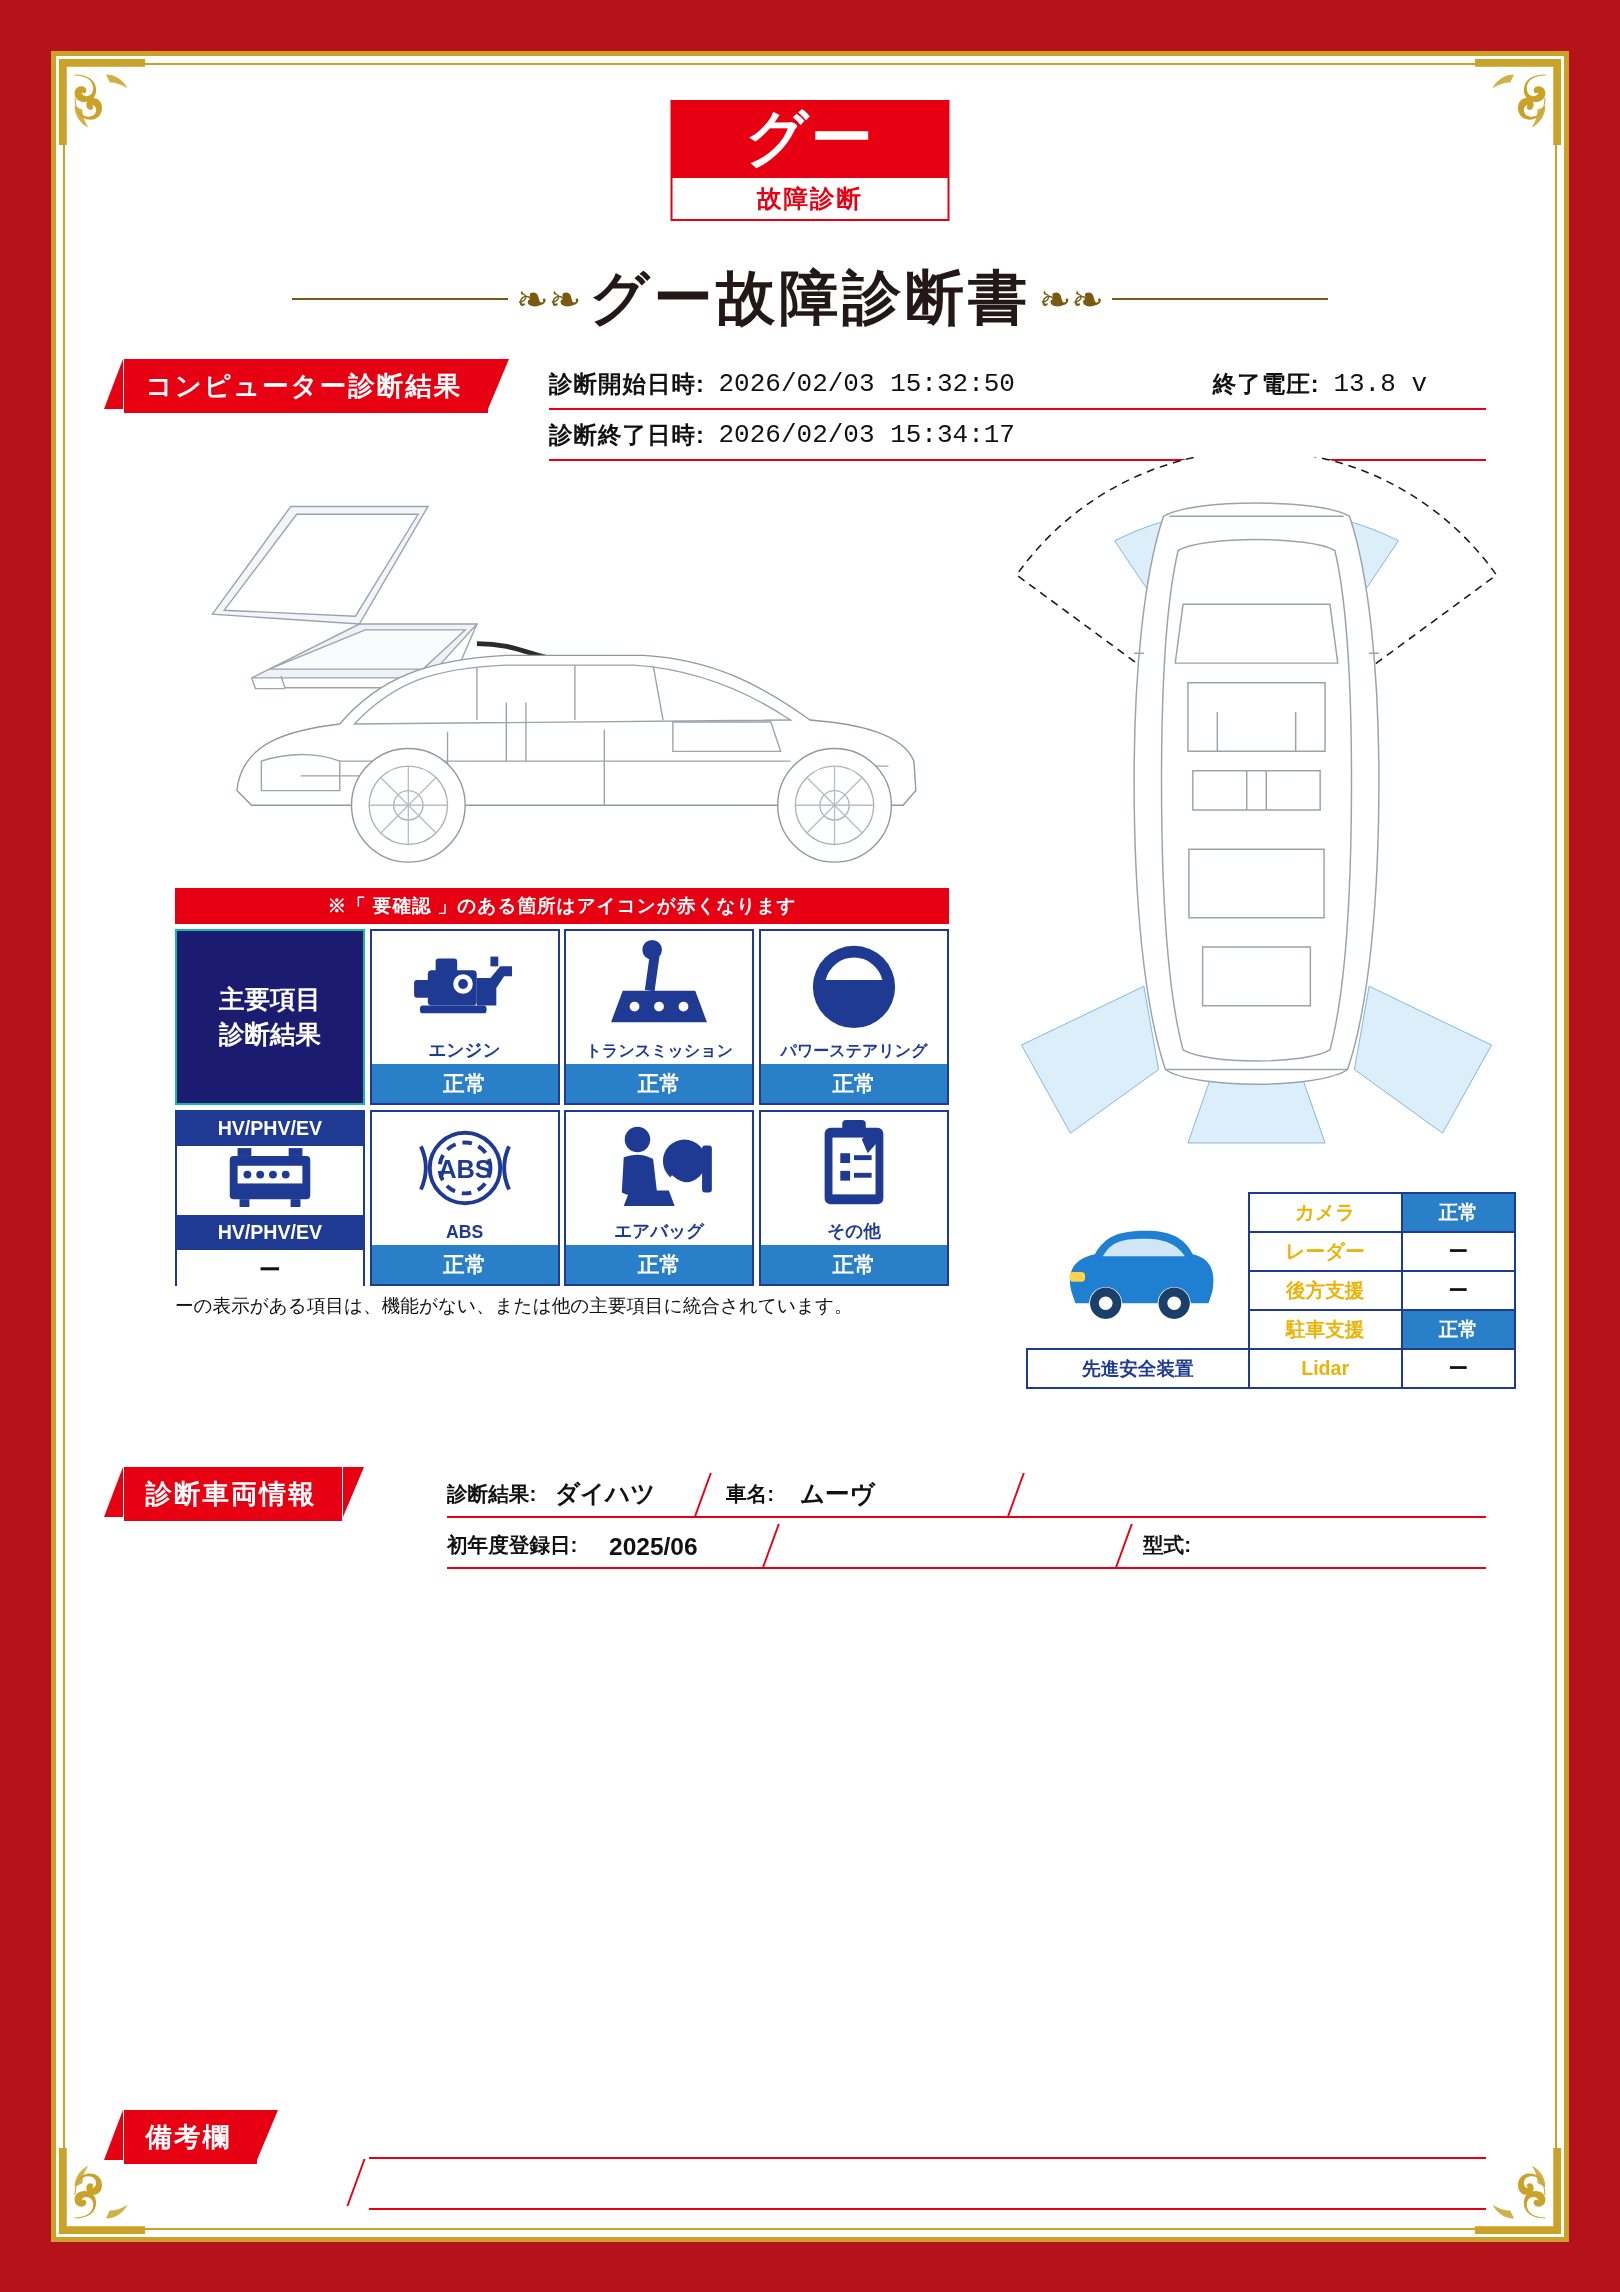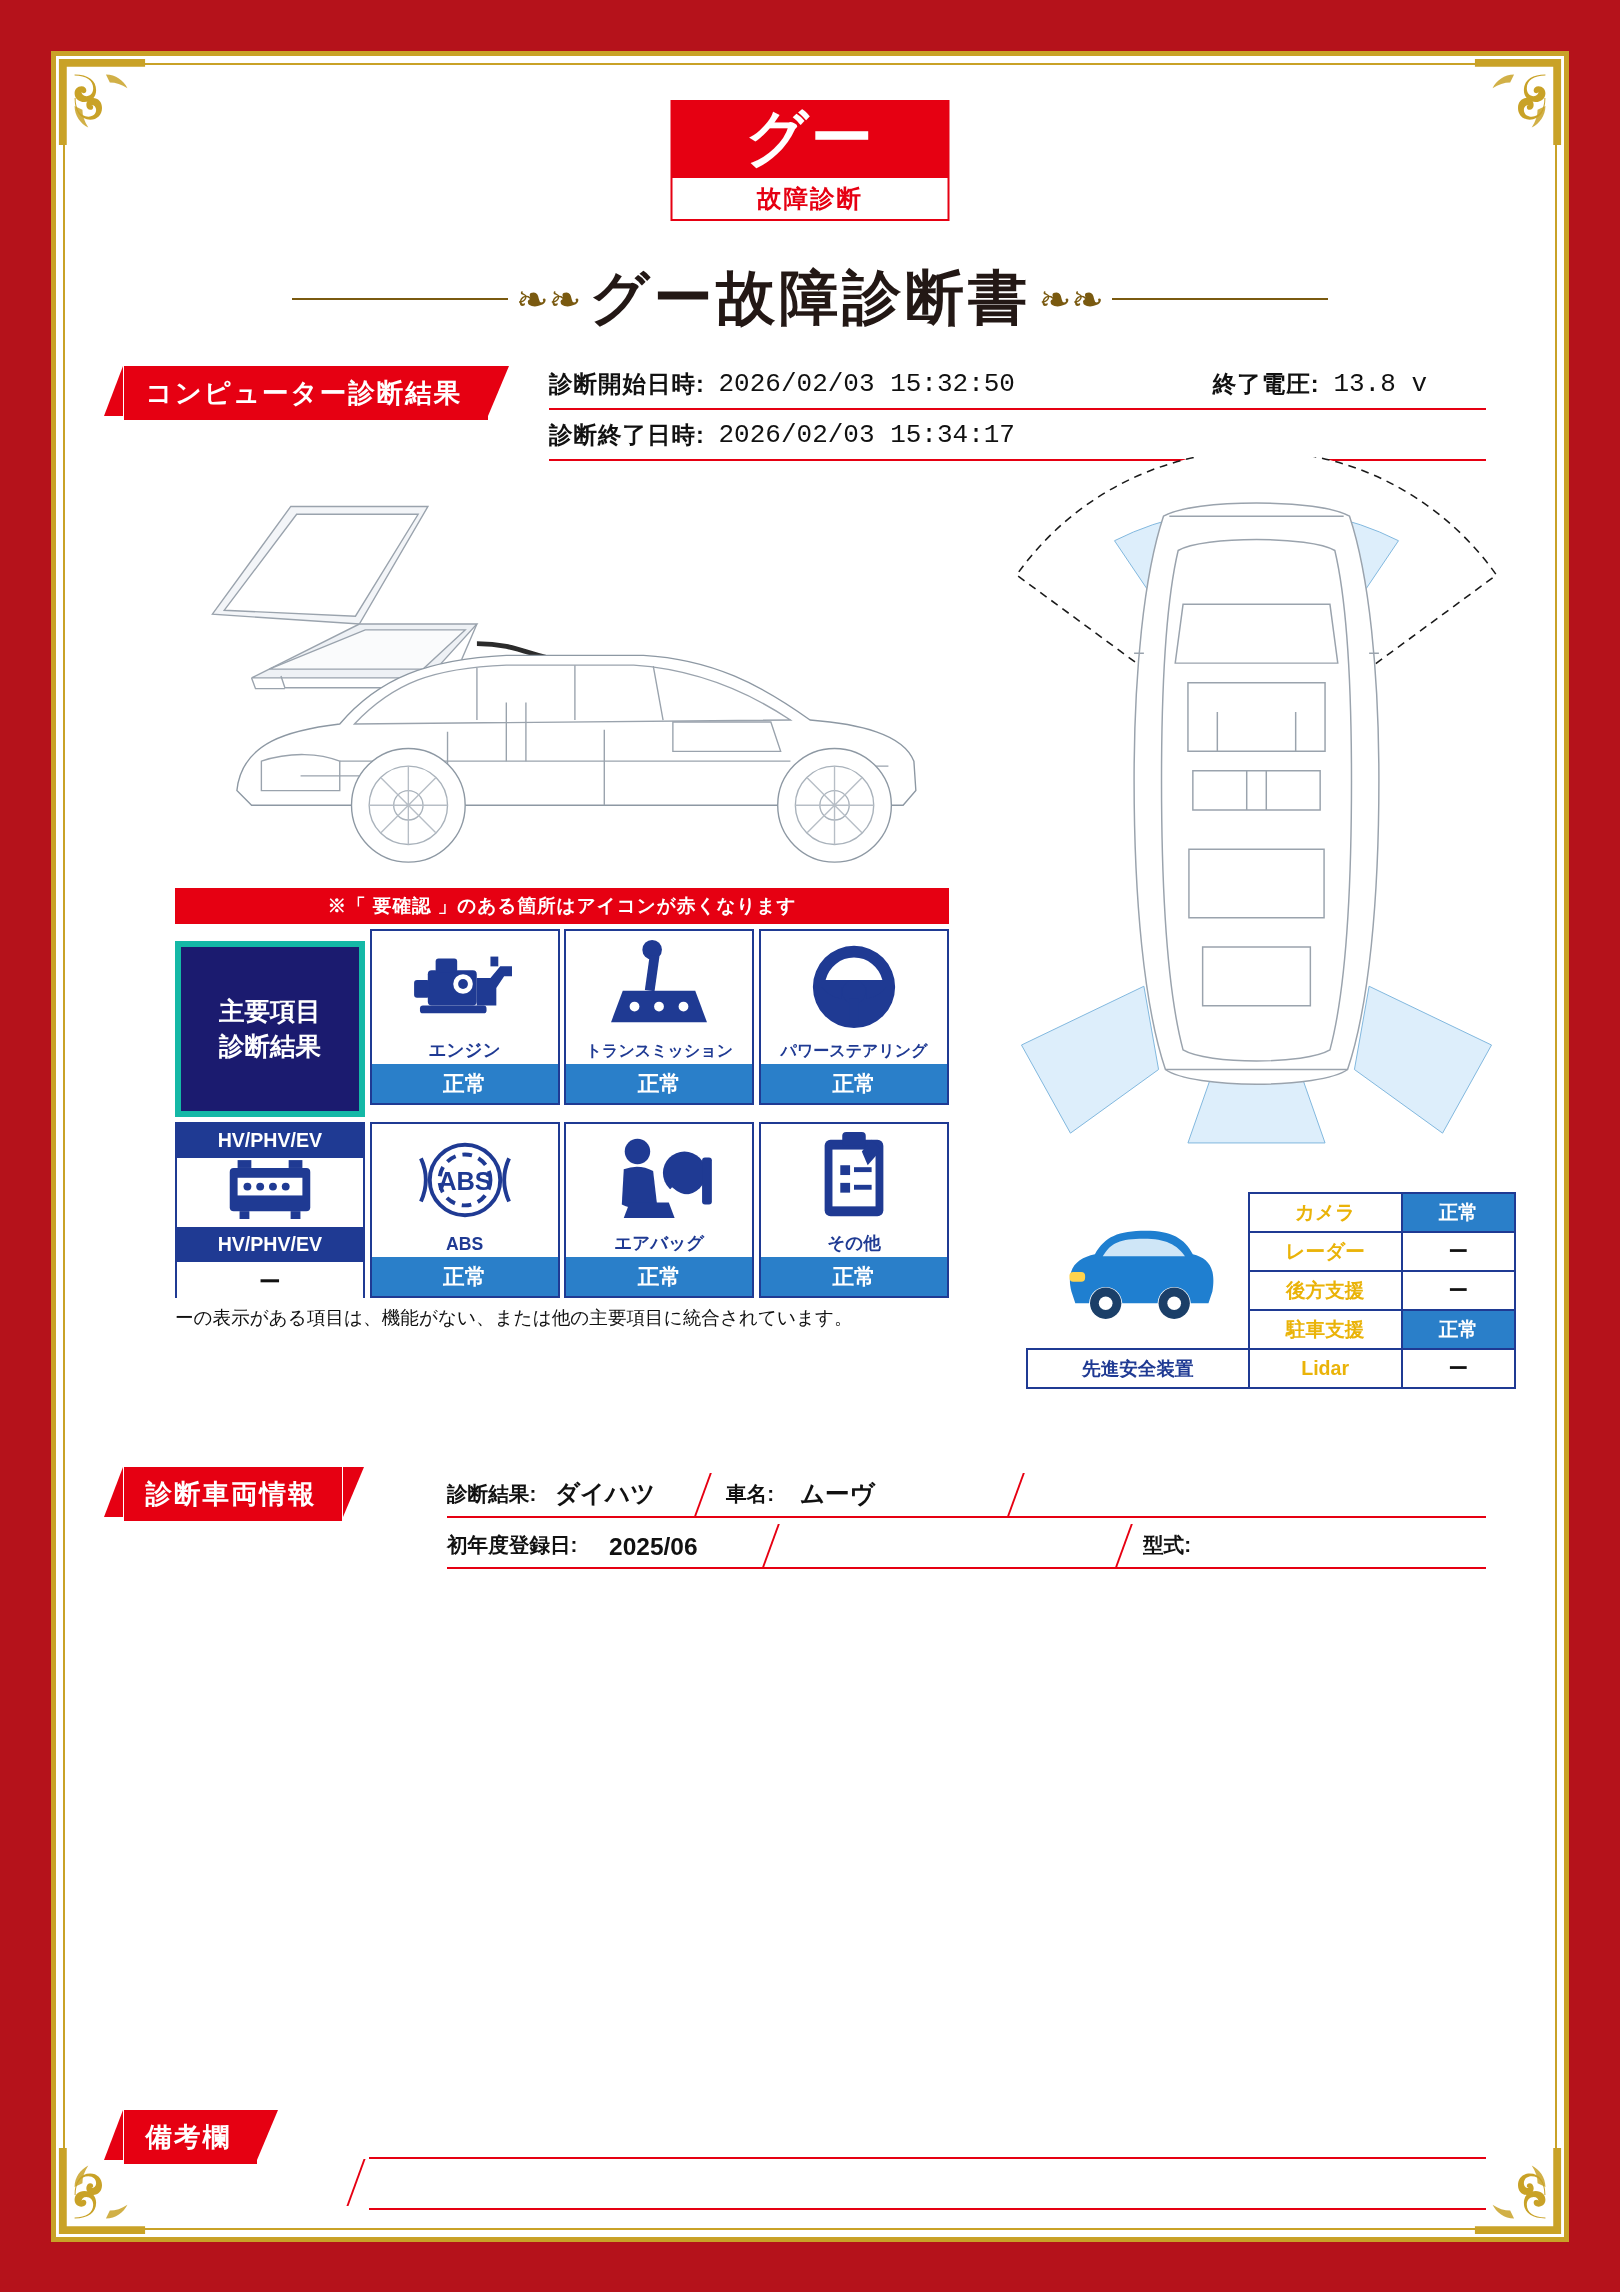--- a/index.html
+++ b/index.html
@@ -88,21 +88,21 @@
     content:"";position:absolute;left:-19.6px;top:0;border-style:solid;
     border-width:0 0 50px 19.6px;border-color:transparent transparent #e60012 transparent;
   }
   .banner:after{
     content:"";position:absolute;right:-21.6px;top:0;border-style:solid;
     border-width:50px 21.6px 0 0;border-color:#e60012 transparent transparent transparent;
   }
 
   
   .diag-head{position:absolute;left:59px;top:294px;width:1362px;}
-  .diag-head .banner{position:absolute;left:0;top:0;margin-top:7px;}
+  .diag-head .banner{position:absolute;left:0;top:0;}
   .diag-rows{position:absolute;left:412px;top:0;right:0;}
   .diag-row{
     height:49px;display:flex;align-items:center;
     border-bottom:2px solid #e60012;
     font-size:23.5px;color:#111;margin-left:13px;
   }
   .diag-row .lbl{font-weight:bold;letter-spacing:1px;}
   .diag-row .val{margin-left:13.7px;font-family:"Liberation Mono", monospace;font-size:26px;}
   .diag-row .right{margin-left:auto;display:flex;align-items:center;padding-right:59px;text-align:right;}
   .diag-row .right .lbl{font-weight:bold;}
@@ -127,22 +127,22 @@
   .cell .name{
     width:100%;text-align:center;font-size:17.6px;font-weight:bold;color:#1f3a93;
     padding:2px 0;letter-spacing:0;
   }
   .cell .name.small{font-size:16px;}
   .cell .status{
     width:100%;text-align:center;font-size:21.6px;font-weight:bold;color:#ffffff;
     background:#2a7fc9;padding:4.9px 0;
   }
   .cell.header{
-    background:#1b1b6f;border:6px solid #14b8a6;
-    color:#ffffff;align-items:center;justify-content:center;margin-top:12px;
+    background:#1b1b6f;border:2px solid #14b8a6;
+    color:#ffffff;align-items:center;justify-content:center;
   }
   .cell.header .htxt{
     font-size:25.5px;font-weight:bold;line-height:1.35;text-align:center;color:#fff;
   }
   .cell.hv .name{background:#1f3a93;color:#fff;width:100%;font-size:19.6px;padding:5.9px 0;}
   .cell.hv .status{background:#ffffff;color:#111;border-top:0;}
   .cell .toplabel{
     width:100%;text-align:center;font-size:19.6px;font-weight:bold;color:#ffffff;
     background:#1f3a93;padding:5.9px 0;
   }

